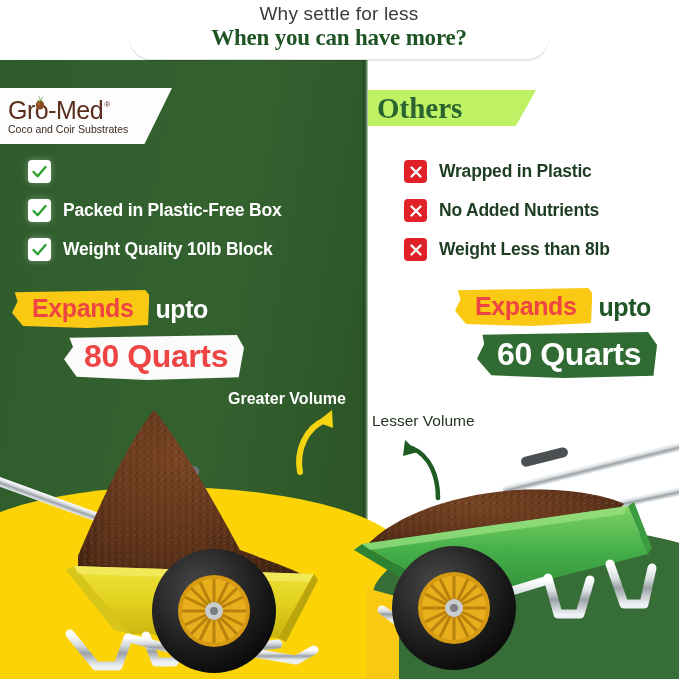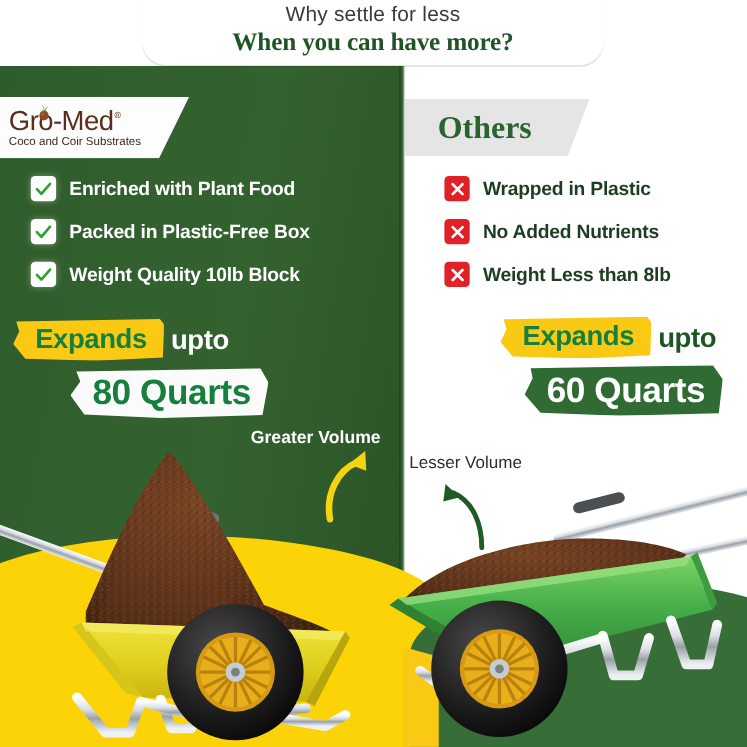--- a/index.html
+++ b/index.html
@@ -27,23 +27,23 @@
       clip-path:polygon(0 0,100% 0,84% 100%,0 100%);z-index:6;
       display:flex;flex-direction:column;justify-content:center;padding-left:8px;box-sizing:border-box;}
   .logo-row{display:flex;align-items:flex-start;}
   .logo-word{font-size:25px;color:#5a2d1c;font-weight:400;letter-spacing:-.5px;line-height:1;
       position:relative;font-family:"Liberation Sans",sans-serif;}
   .logo-seed{position:absolute;left:33px;top:5px;width:14px;height:17px;}
   .logo-reg{font-size:8px;color:#5a2d1c;margin-left:1px;margin-top:2px;}
   .logo-tag{font-size:10.5px;color:#3d2a1e;margin-top:0;letter-spacing:0px;}
 
   
-  .others-banner{position:absolute;left:368px;top:90px;width:168px;height:52px;background:#e5e5e5;
+  .others-banner{position:absolute;left:368px;top:90px;width:168px;height:36px;background:#bef264;
       clip-path:polygon(0 0,100% 0,88% 100%,0 100%);z-index:6;
-      display:flex;align-items:center;padding-left:30px;box-sizing:border-box;}
+      display:flex;align-items:center;padding-left:9px;box-sizing:border-box;}
   .others-text{font-family:"Liberation Serif",serif;font-size:29px;color:#2a6230;font-weight:700;}
 
   
   .list{position:absolute;z-index:7;}
   .list-left{left:28px;top:160px;width:330px;}
   .list-right{left:404px;top:160px;width:270px;}
   .li{display:flex;align-items:center;margin-bottom:16px;}
   .box{width:23px;height:23px;border-radius:4px;flex:0 0 auto;margin-right:12px;
       display:flex;align-items:center;justify-content:center;}
   .box-ok{background:#ffffff;box-shadow:0 0 7px rgba(255,255,255,.35);}
@@ -65,21 +65,21 @@
 
   .bs-yellow::before{background:#fac913;
       clip-path:polygon(2% 6%,97% 0,100% 14%,99% 92%,55% 100%,8% 95%,0 60%,4% 30%);}
   .bs-white::before{background:#fbfbfb;
       clip-path:polygon(3% 8%,96% 2%,100% 30%,97% 94%,46% 100%,7% 93%,0 55%,5% 28%);}
   .bs-green::before{background:#2f6b32;
       clip-path:polygon(3% 6%,95% 0,100% 28%,98% 95%,48% 100%,8% 94%,0 58%,4% 26%);}
 
   .exp-word{font-size:25px;font-weight:700;letter-spacing:-.4px;}
   .qt-word{font-size:32px;font-weight:700;letter-spacing:-.4px;}
-  .t-dark{color:#15803d;text-align:right;} .t-white{color:#ffffff;} .t-green{color:#1f5425;}
+  .t-dark{color:#ef4444;text-align:right;} .t-white{color:#ffffff;} .t-green{color:#1f5425;}
   .plain-upto{font-size:25px;font-weight:700;margin-left:6px;letter-spacing:-.4px;text-align:center;}
 
   
   .anno{position:absolute;z-index:9;font-weight:700;}
   .anno-left{left:228px;top:390px;font-size:16px;color:#ffffff;}
   .anno-right{left:372px;top:412px;font-size:15.5px;color:#23341f;font-weight:400;}
   .arrow{position:absolute;z-index:9;}
 
   
   .ground-yellow{position:absolute;left:-60px;top:487px;width:470px;height:260px;background:#fcd307;
@@ -132,21 +132,20 @@
     <span class="others-text">Others</span>
   </div>
 
   <div class="list list-left">
     <div class="li">
       <span class="box box-ok">
         <svg viewBox="0 0 24 24" width="19" height="19">
             <path d="M4.5 12.6 L9.6 18 L19.6 6.4" fill="none" stroke="#2fa02f" stroke-width="3" stroke-linecap="round" stroke-linejoin="round"></path>
           </svg>
       </span>
-      <span class="li-text li-text-light">Enriched with Plant Food</span>
     </div>
     <div class="li">
       <span class="box box-ok">
         <svg viewBox="0 0 24 24" width="19" height="19">
             <path d="M4.5 12.6 L9.6 18 L19.6 6.4" fill="none" stroke="#2fa02f" stroke-width="3" stroke-linecap="round" stroke-linejoin="round"></path>
           </svg>
       </span>
       <span class="li-text li-text-light">Packed in Plastic-Free Box</span>
     </div>
     <div class="li">

